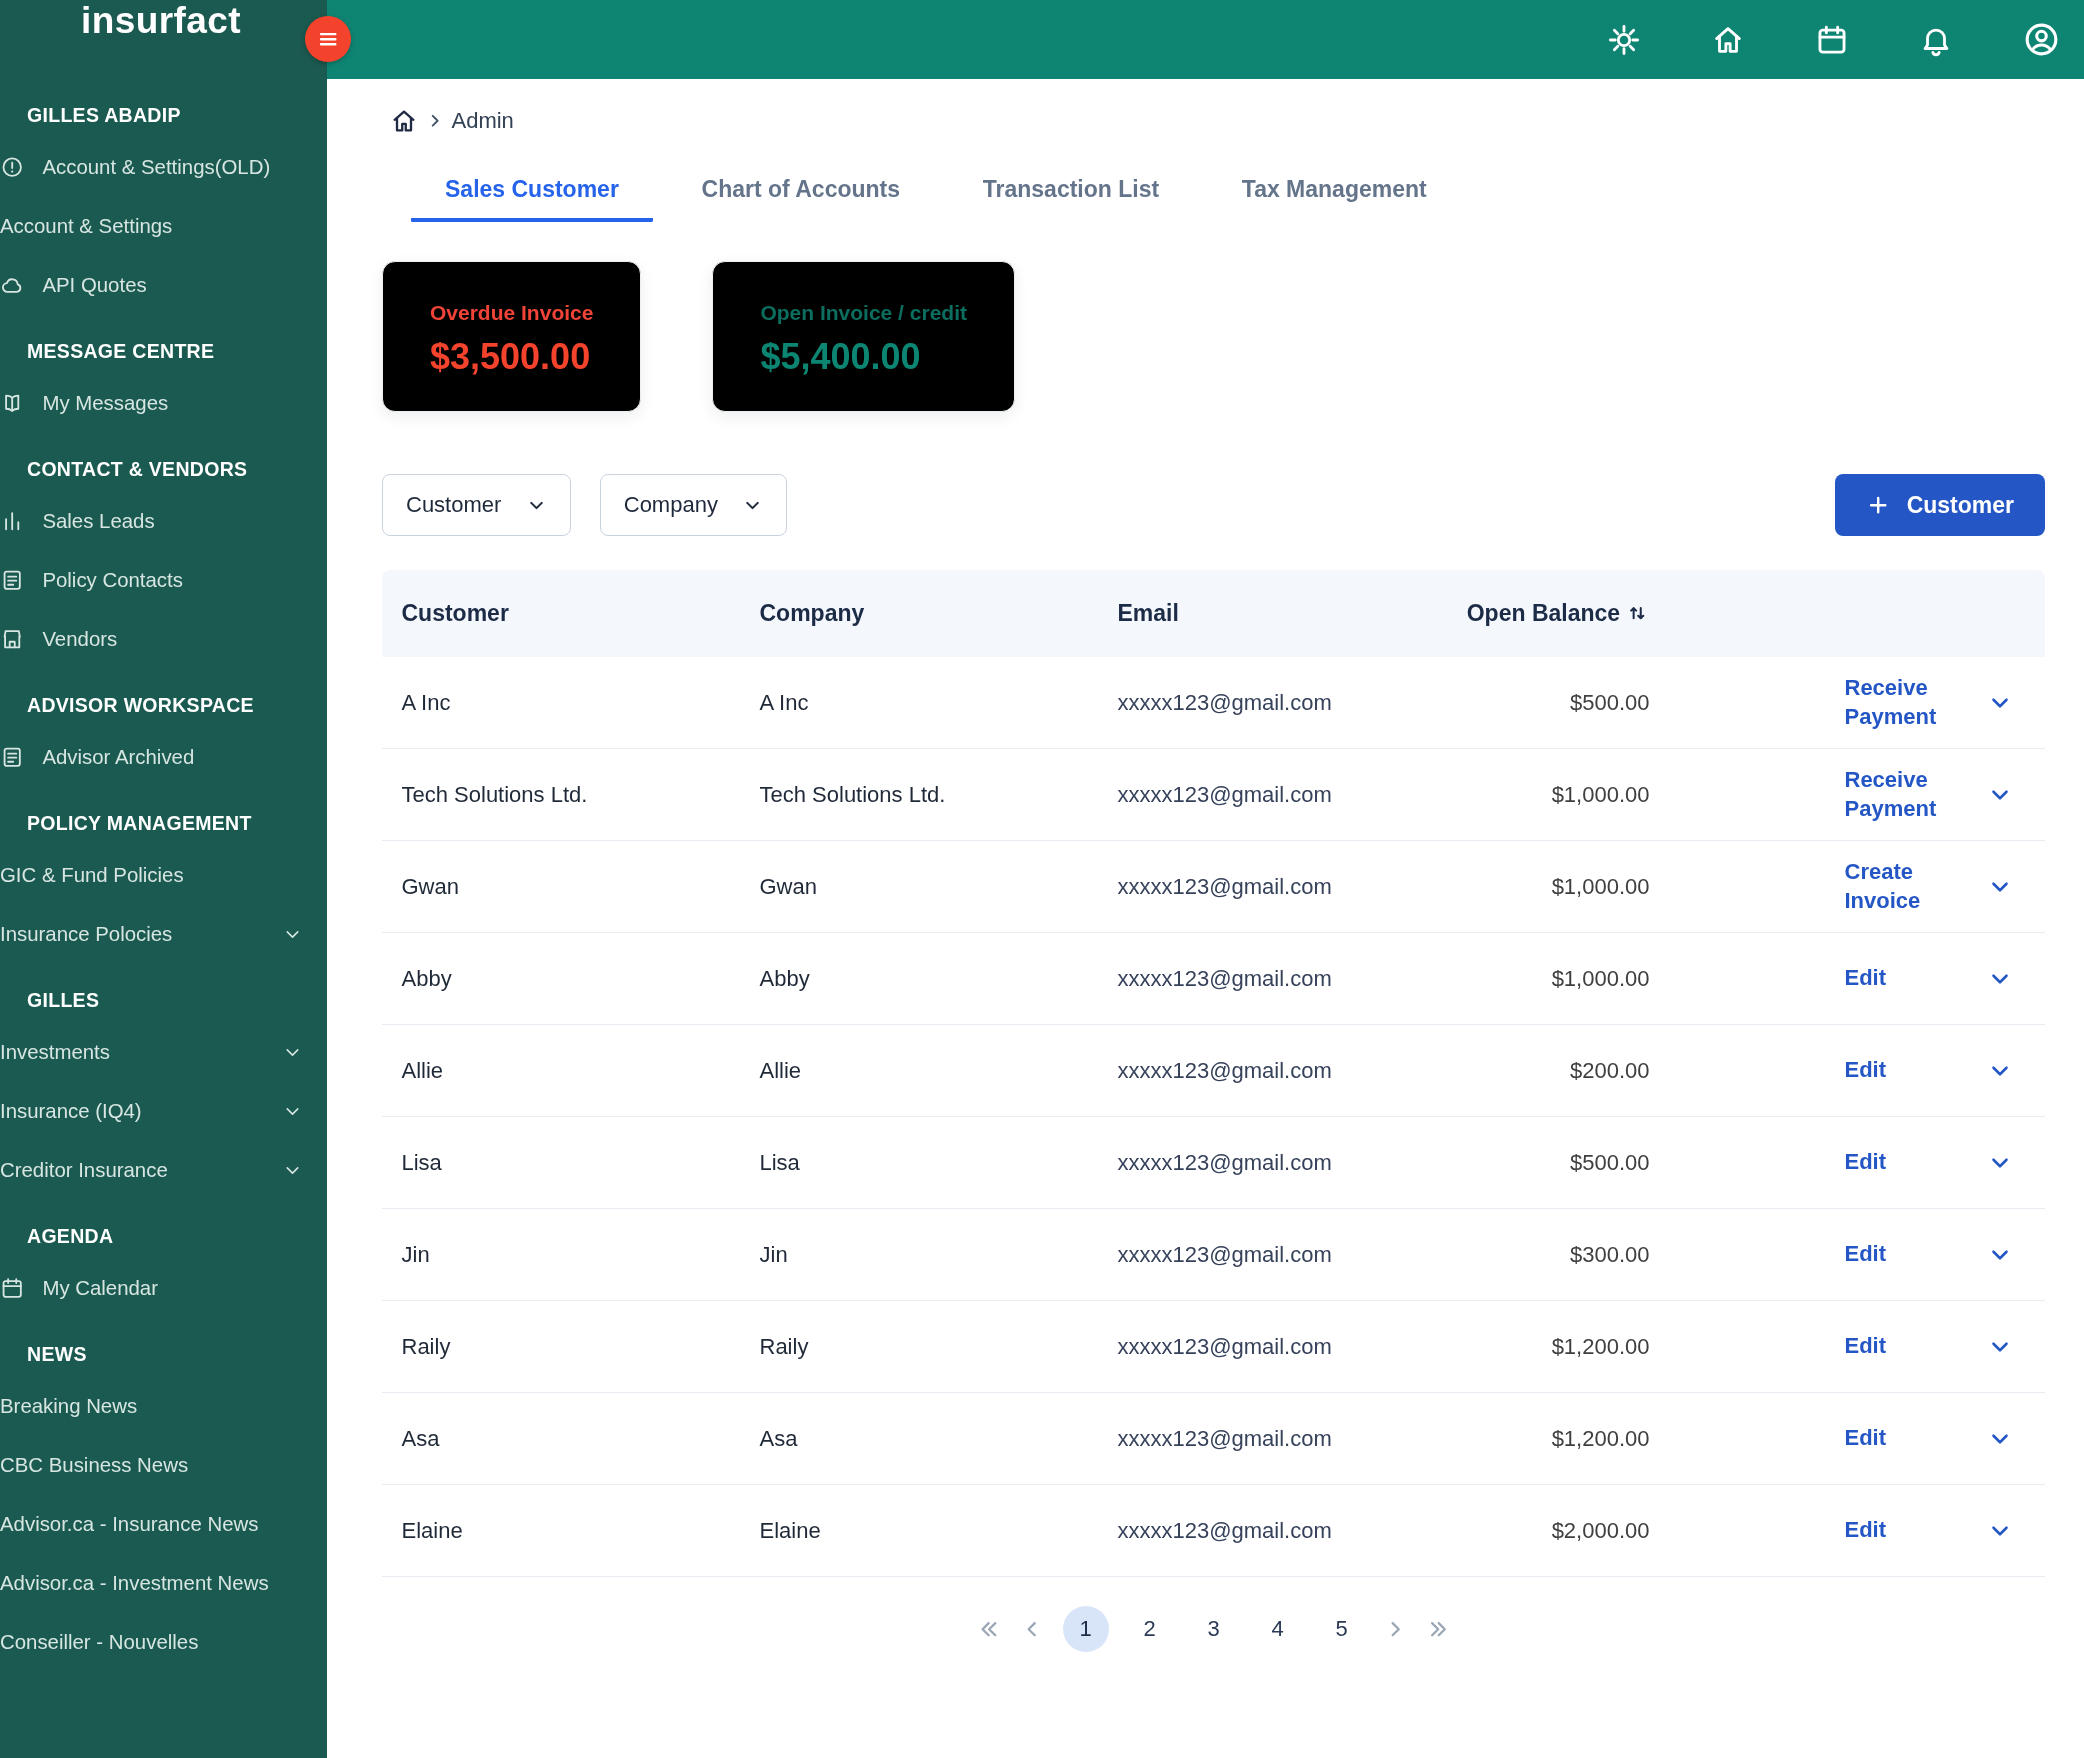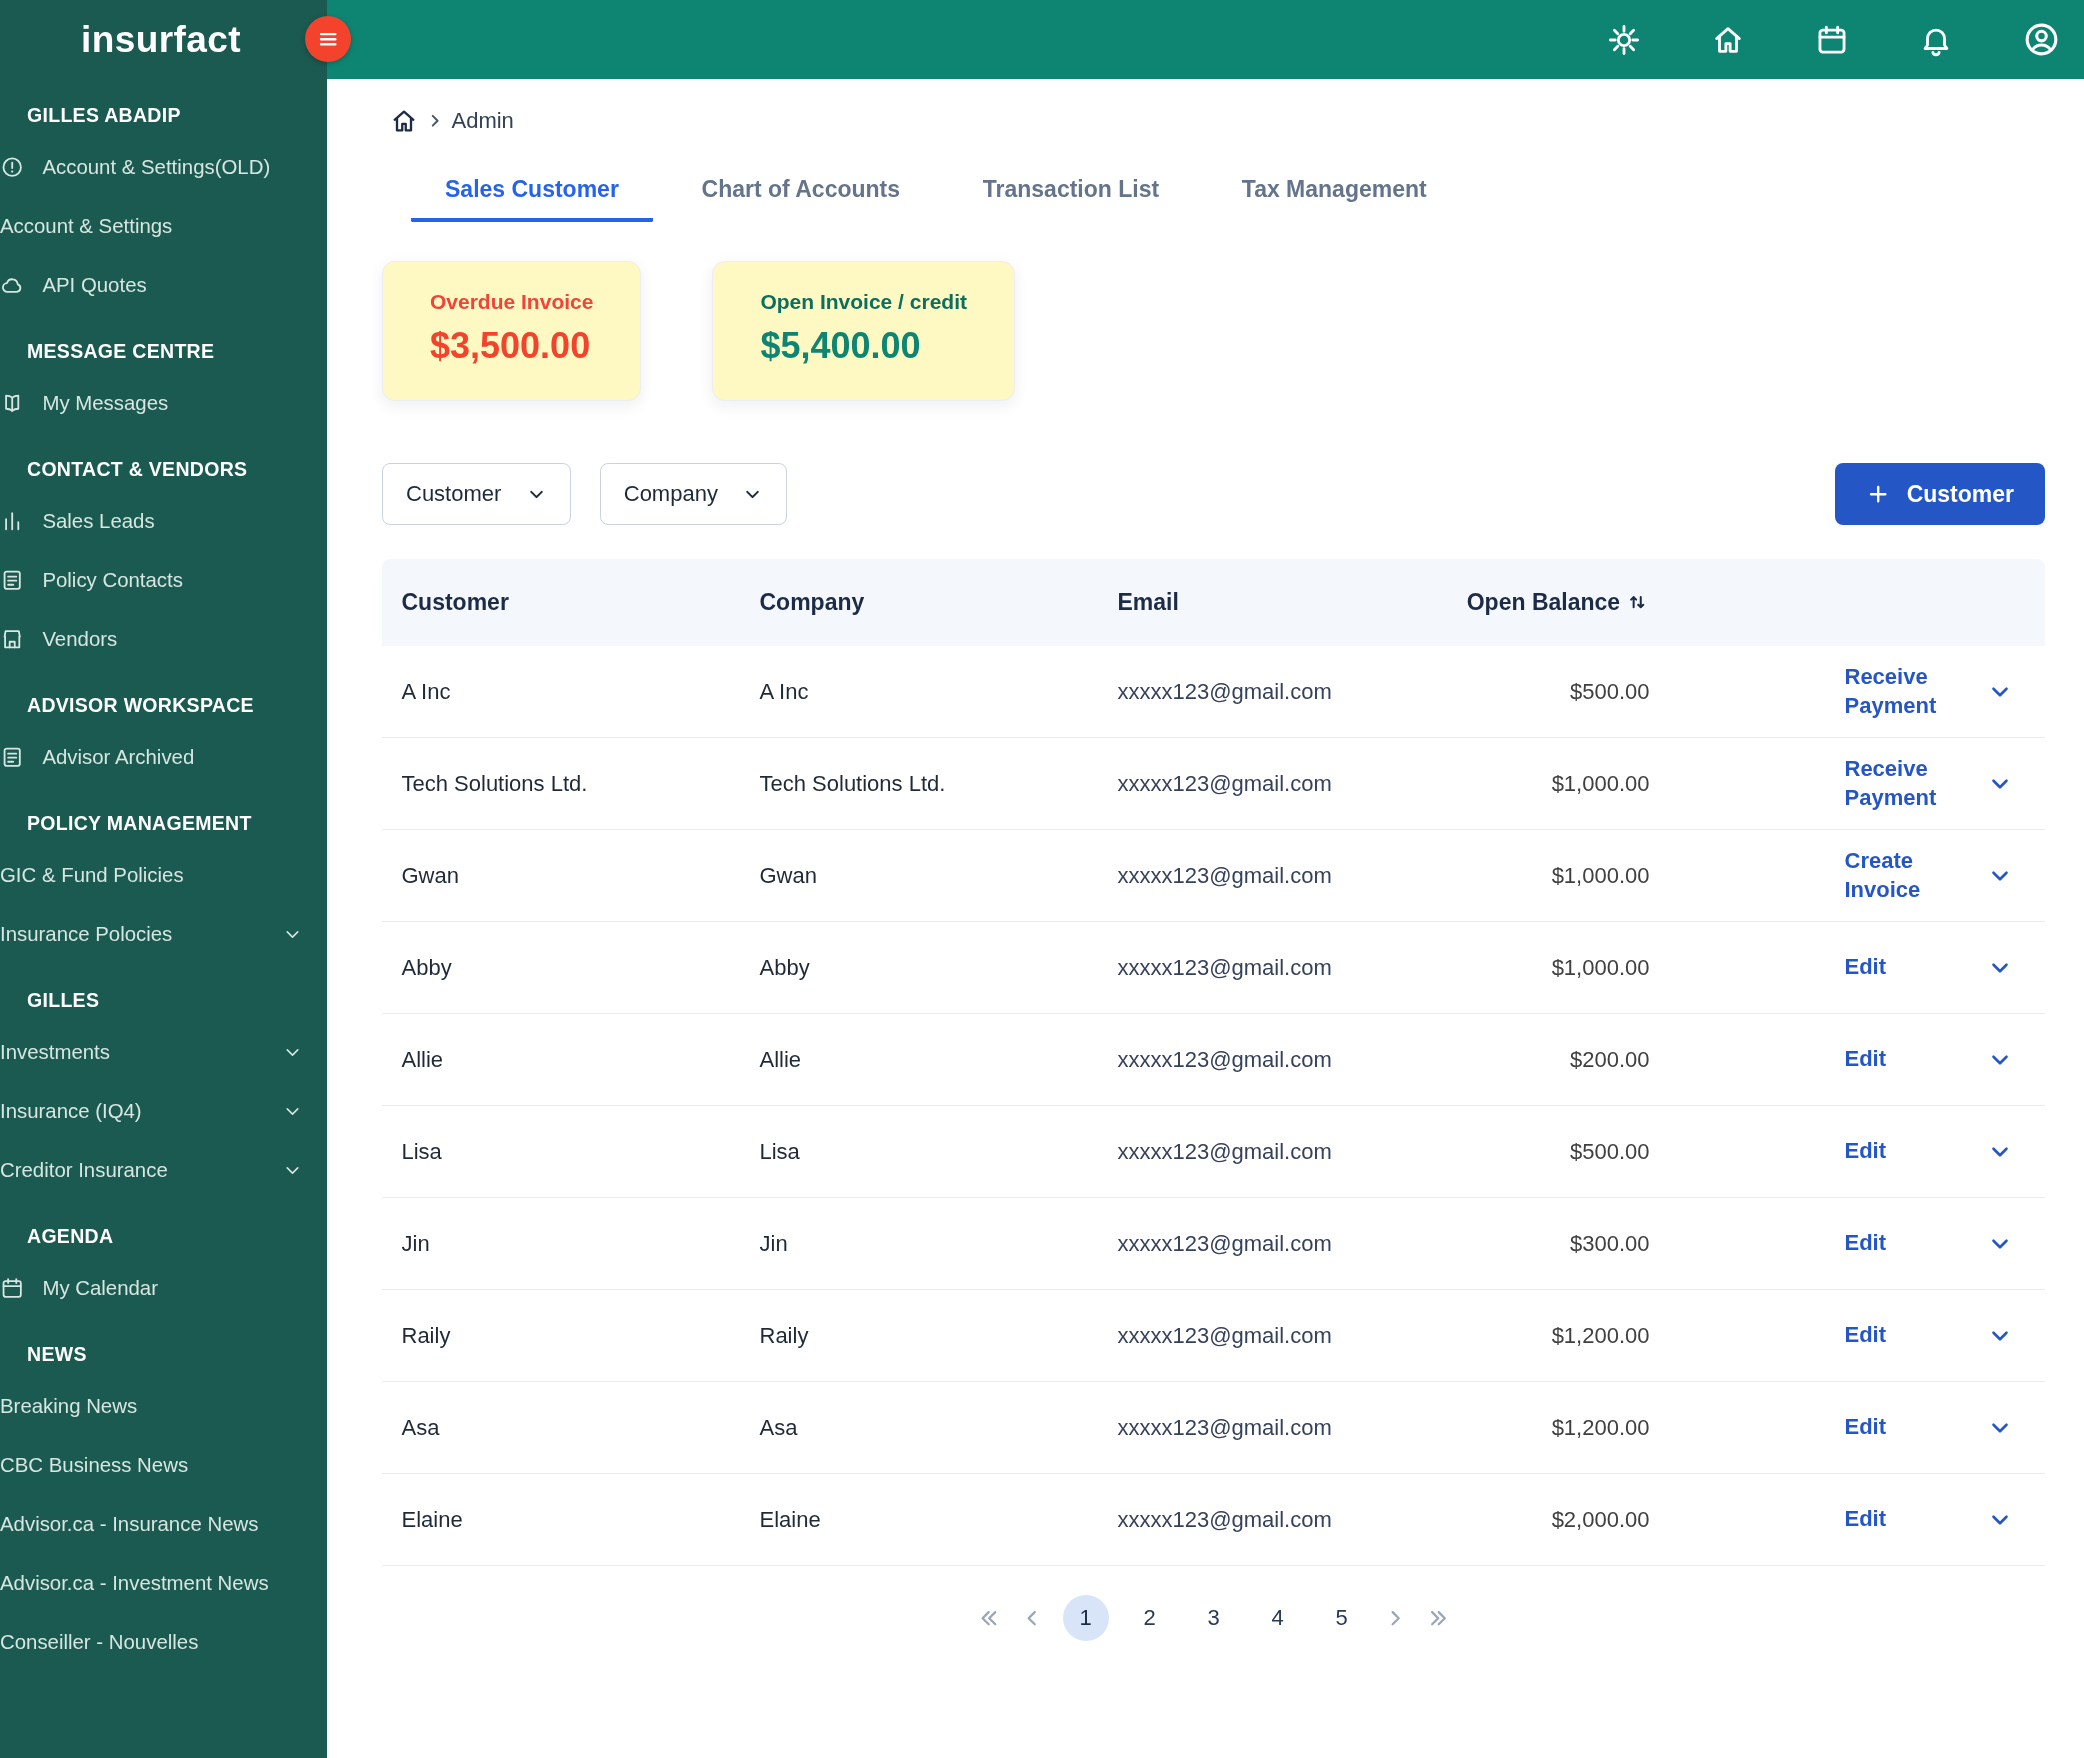--- a/index.html
+++ b/index.html
@@ -6,21 +6,21 @@
   html,body { width:2084px; height:1759px; overflow:hidden; background:#ffffff;
     font-family:"Liberation Sans", sans-serif; color:#1f2937; }
 
   .ic { display:block; fill:none; stroke:currentColor; stroke-width:1.8;
         stroke-linecap:round; stroke-linejoin:round; }
   .flip { transform:scaleX(-1); }
 
   
   .sidebar { position:absolute; left:0; top:0; width:327px; height:1759px;
     background:#1b5a50; z-index:5; overflow:hidden; }
-  .logo-area { height:79px; display:flex; align-items:center; padding-left:81px; }
+  .logo-area { height:79px; display:flex; align-items:flex-start; padding-left:81px; }
   .logo { color:#ffffff; font-size:37px; font-weight:600; letter-spacing:0.4px; }
   .side-section { margin-top:13px; }
   .side-header { height:46px; display:flex; align-items:center; padding-left:27px;
     color:#ffffff; font-size:19.5px; font-weight:700; letter-spacing:0.3px; }
   .side-item { height:59px; display:flex; align-items:center; 
     color:#d7e6e2; font-size:20.4px; cursor:pointer; white-space:nowrap; }
   .side-item .ic { width:24.4px; height:24.4px; margin-right:18px; flex:0 0 auto; }
   .side-item .expand { width:21px; height:21px; margin:0 24.4px 0 auto; }
 
   
@@ -45,22 +45,22 @@
   .breadcrumb .home { color:#1f2a44; }
   .breadcrumb .home .ic { width:28px; height:28px; stroke-width:2; }
   .breadcrumb .sep { color:#475569; } .breadcrumb .sep .ic { width:19.5px; height:19.5px; stroke-width:2.4; }
 
   .tabs { display:flex; gap:14.7px; margin:33px 0 0 84px; }
   .tab { padding:8.1px 34px 14.7px 34px; font-size:23px; font-weight:600; color:#64748b;
     background:none; border:none; border-bottom:4.1px solid transparent; cursor:pointer; }
   .tab.active { color:#2563eb; border-bottom-color:#2563eb; border-radius:1.6px; }
 
   .cards { display:flex; gap:71px; margin:39px 0 0 55px; }
-  .card { background:#fef9c3; border:0.8px solid #eceef3; border-radius:13px;
-    padding:28px 47px 33px 47px; box-shadow:0 4.9px 14.7px rgba(15,23,42,.07); }
+  .card { background:#000000; border:0.8px solid #eceef3; border-radius:13px;
+    padding:39px 47px 33px 47px; box-shadow:0 4.9px 14.7px rgba(15,23,42,.07); }
   .card-title { font-size:21px; font-weight:700; }
   .card-amount { font-size:36px; font-weight:700; margin-top:11.4px; }
   .card.red .card-title { color:#f04438; } .card.red .card-amount { color:#f4432c; }
   .card.green .card-title { color:#0b6e5f; } .card.green .card-amount { color:#0d8573; }
 
   .filter-row { display:flex; align-items:center; margin:62px 39px 0 55px; }
   .dropdown { height:62px; display:flex; align-items:center; gap:24.4px; padding:0 23px;
     background:#fff; border:1.2px solid #c9d2de; border-radius:8.1px; font-size:22px;
     color:#1e293b; cursor:pointer; margin-right:29px;
     font-family:"Liberation Sans", sans-serif; }

